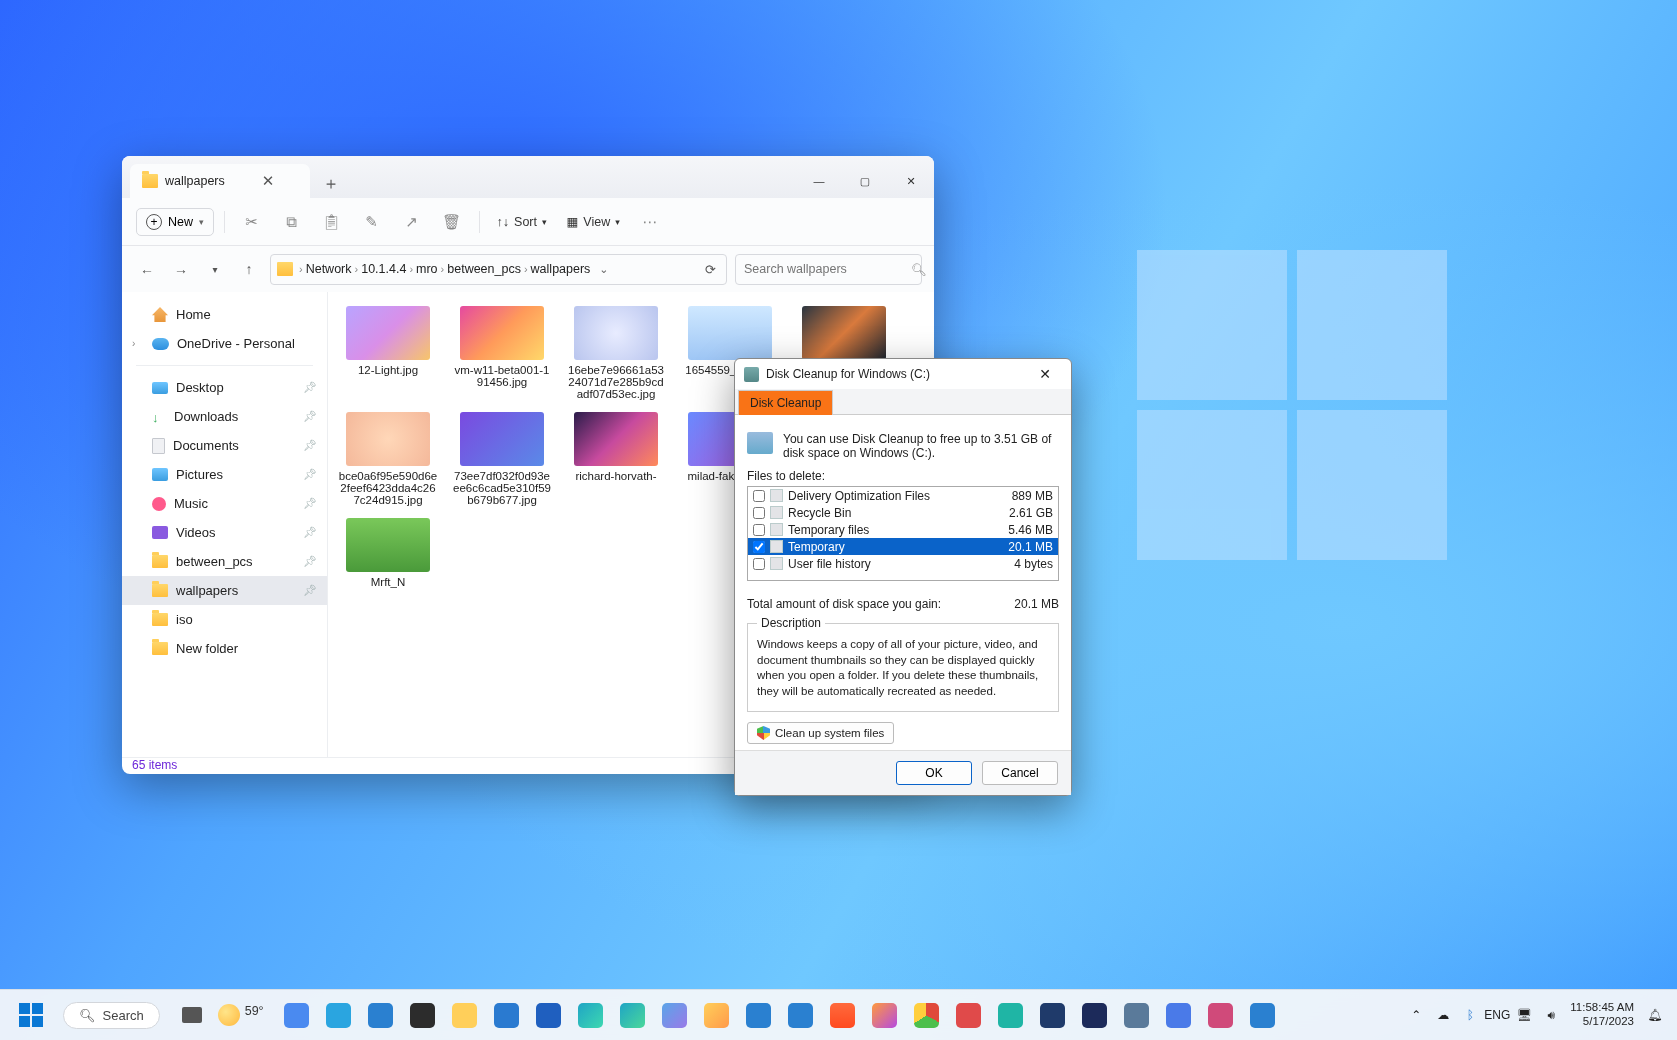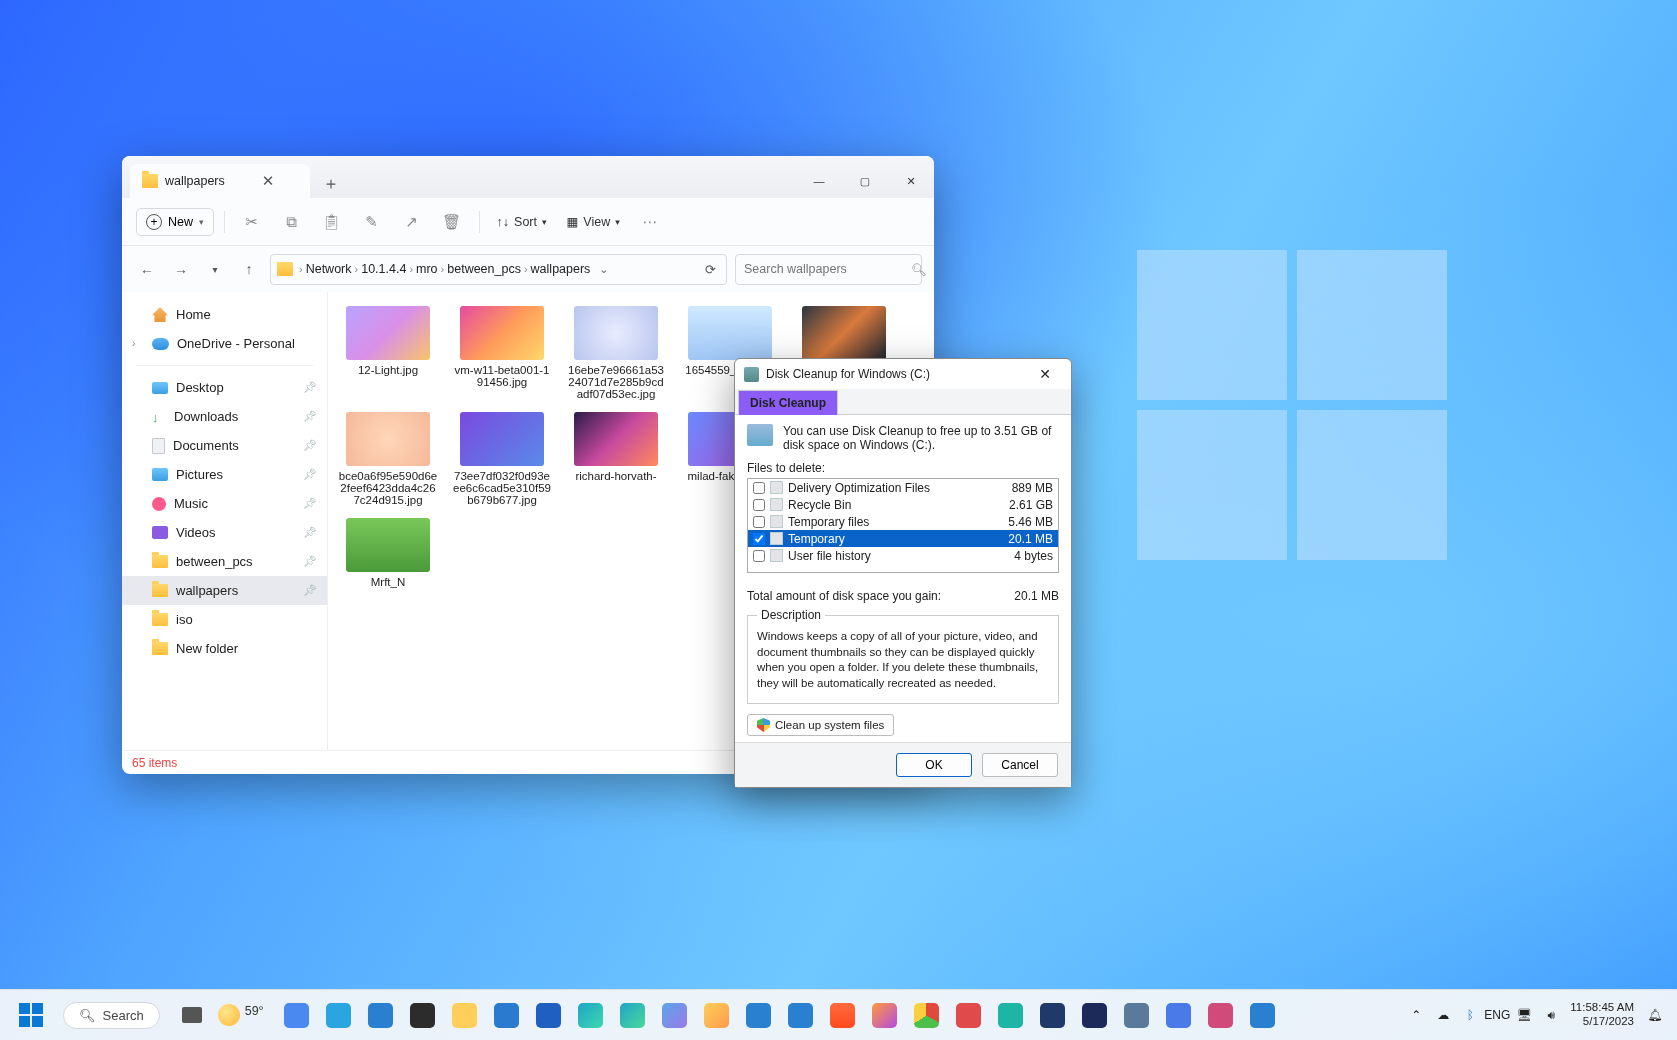--- a/index.html
+++ b/index.html
@@ -56,31 +56,31 @@
 .ic-pic { width:16px; height:13px; background:linear-gradient(#6ec5ff,#3a9de0); border-radius:2px; }
 .ic-music { width:14px; height:14px; background:#ff5a8c; border-radius:50%; }
 .ic-vid { width:16px; height:13px; background:#8a5ae0; border-radius:2px; }
 .ic-fold { width:16px; height:13px; background:linear-gradient(#ffd76a,#ffbf3d); border-radius:1px; position:relative; }
 .ic-fold::before { content:""; position:absolute; top:-3px; left:0; width:7px; height:3px; background:#ffcf5a; border-radius:1px 1px 0 0; }
 
 .content { flex:1; padding:10px 6px; overflow:auto; }
 .thumbs { display:flex; flex-wrap:wrap; gap:4px 6px; }
 .thumb { width:108px; display:flex; flex-direction:column; align-items:center; gap:4px; padding:4px; font-size:11.5px; color:#222; text-align:center; word-break:break-all; cursor:pointer; }
 .thumb .img { width:84px; height:54px; border-radius:3px; }
-.statusbar { height:24px; border-top:1px solid #eceef1; display:flex; align-items:center; padding:0 10px; font-size:12px; color:#ef4444; }
+.statusbar { height:17px; border-top:1px solid #eceef1; display:flex; padding:0 10px; font-size:12px; color:#6d28d9; }
 
 
 .cleanup { position:absolute; left:734px; top:358px; width:338px; background:#fff; border:1px solid #888; border-radius:6px; box-shadow:0 14px 42px rgba(0,0,0,.4); font-size:12px; color:#222; }
 .cleanup .title { height:30px; display:flex; align-items:center; padding:0 9px; gap:7px; }
 .cleanup .title .ic { width:15px; height:15px; background:linear-gradient(#7aa,#588); border-radius:2px; }
 .cleanup .close { margin-left:auto; width:34px; height:24px; display:flex; align-items:center; justify-content:center; font-size:14px; cursor:pointer; }
 .cleanup .tabrow { display:flex; padding:0 3px; border-bottom:1px solid #ccc; background:#f3f4f6; }
-.cleanup .tabrow .t { padding:5px 11px; background:#8b5cf6; border:1px solid #ccc; border-bottom:none; font-size:12px; position:relative; top:1px;font-weight:bold; }
+.cleanup .tabrow .t { padding:5px 11px; background:#f97316; border:1px solid #ccc; border-bottom:none; font-size:12px; position:relative; top:1px; }
 .cleanup .panel { padding:9px 12px 6px; }
-.cleanup .intro { display:flex; gap:10px; margin-bottom:9px; }
+.cleanup .intro { display:flex; gap:10px; margin-bottom:9px;margin-top:8px; }
 .cleanup .intro .dic { width:26px; height:22px; background:linear-gradient(#9bd,#6ac); border-radius:2px; flex-shrink:0; }
 .cleanup .label { margin:5px 0 3px; }
 .cleanup .list { border:1px solid #aaa; height:95px; overflow-y:scroll; background:#fff; }
 .cleanup .row { display:flex; align-items:center; height:17px; padding:0 5px; gap:5px; }
 .cleanup .row.sel { background:#0a63c9; color:#fff; }
 .cleanup .row input { width:12px; height:12px; }
 .cleanup .row .ric { width:13px; height:13px; background:#e3e4e7; border:1px solid #bcc; }
 .cleanup .row .sz { margin-left:auto; }
 .cleanup .total { display:flex; margin:16px 0 5px; }
 .cleanup .total .sz { margin-left:auto; }

